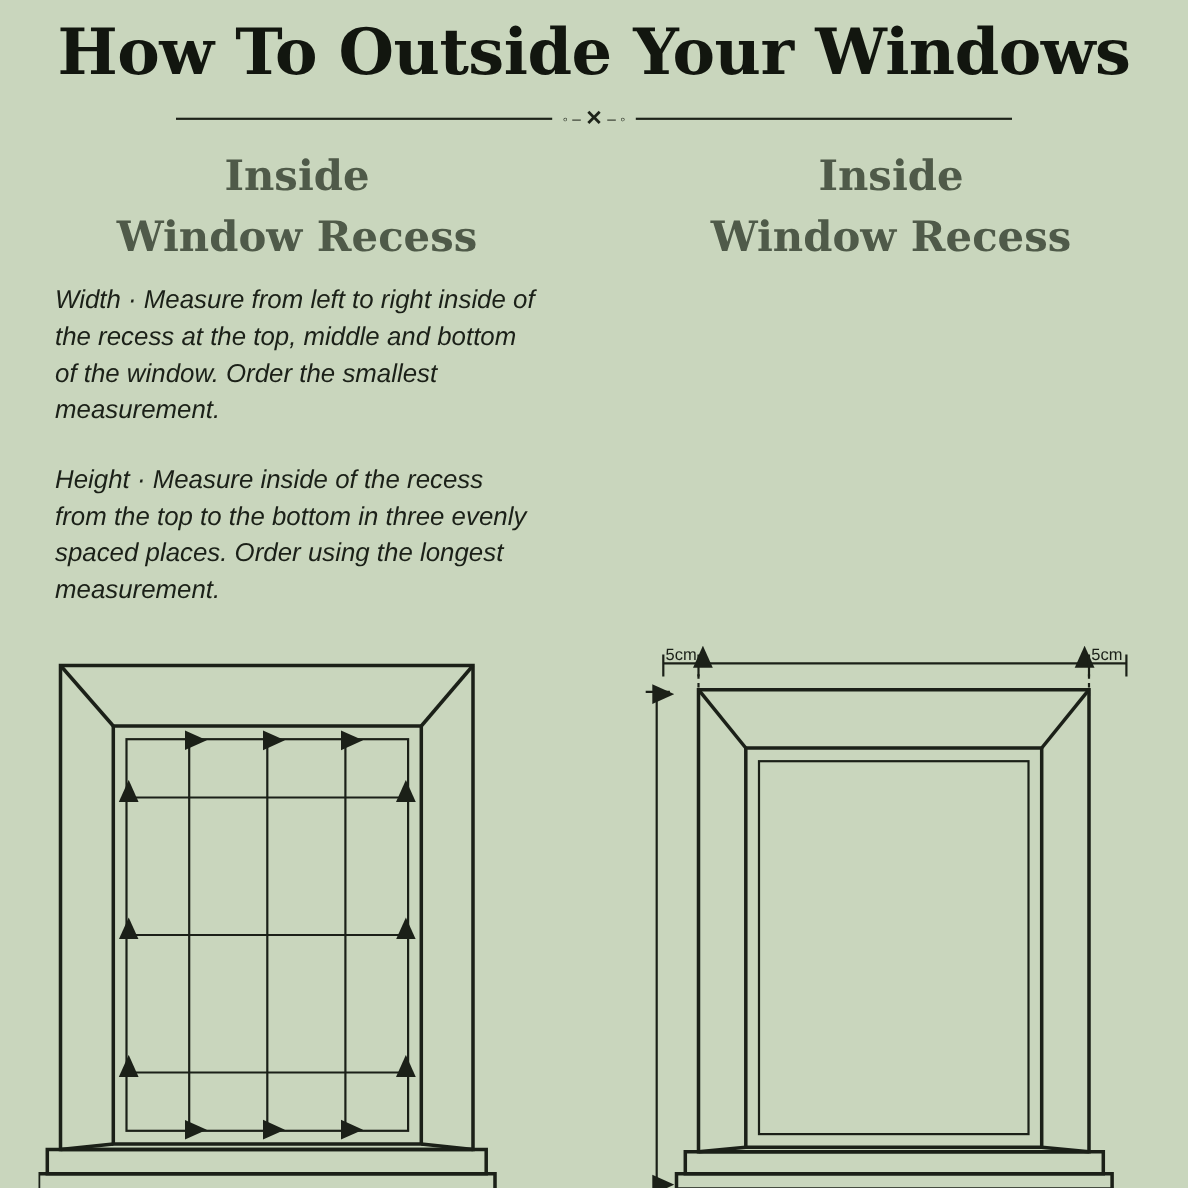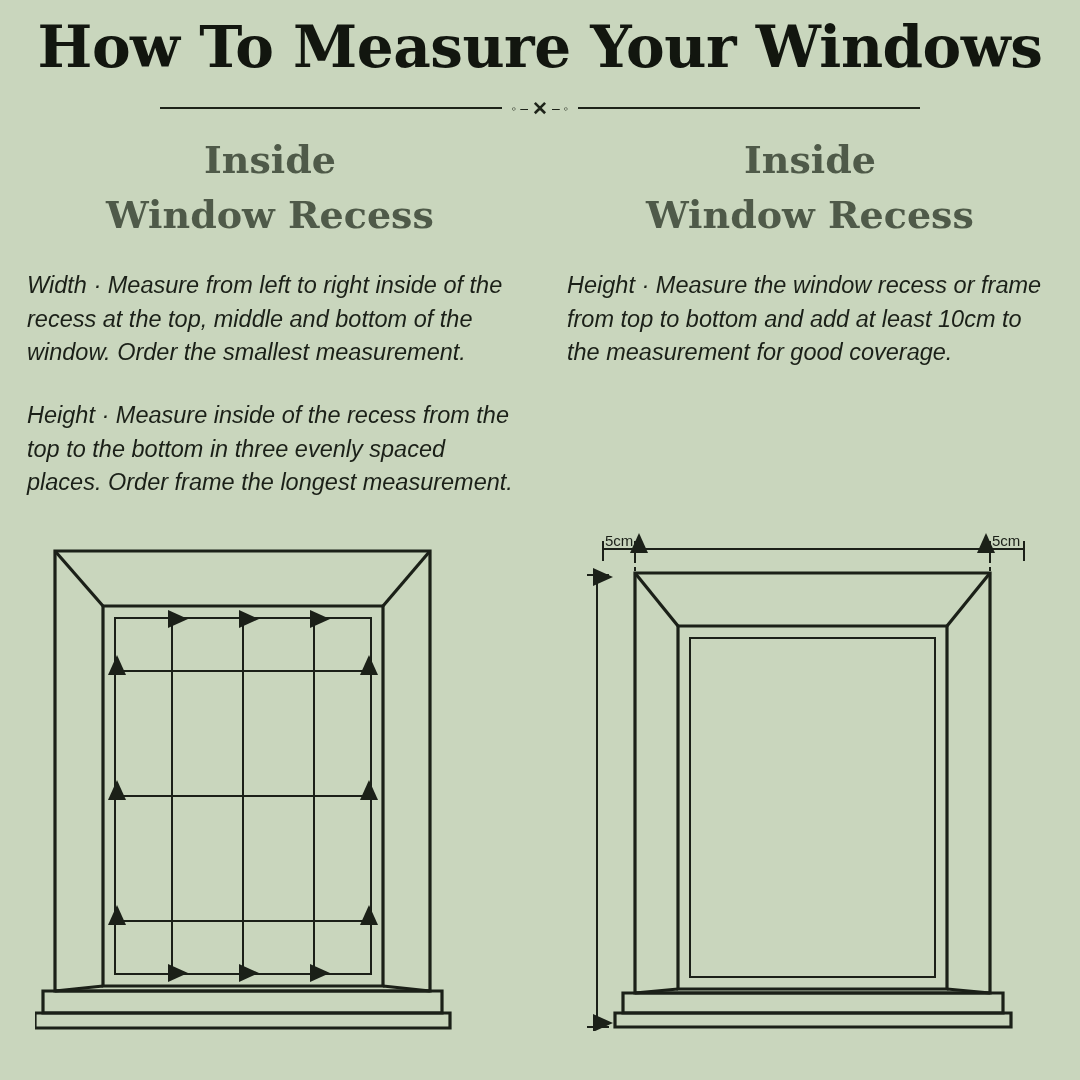--- a/index.html
+++ b/index.html
@@ -64,32 +64,32 @@
   }
 
   
   .columns {
     display: flex;
     margin-top: 14px;
   }
   .col {
     width: 50%;
     box-sizing: border-box;
-    padding: 0 17px;
+    padding: 0 40px;
   }
   .col-heading {
     text-align: center;
     font-family: "DejaVu Serif", serif;
     font-weight: bold;
     font-size: 38px;
     line-height: 1.45;
     color: #4f5a49;
   }
   .col-body {
-    margin-top: 27px;
+    margin-top: 14px;
     padding: 0 10px;
   }
   .para {
     font-style: italic;
     font-size: 23.5px;
     line-height: 1.42;
     color: #1b2018;
     margin-bottom: 30px;
   }
 
@@ -120,21 +120,21 @@
     font-family: "Liberation Sans", sans-serif;
     font-size: 15px;
     fill: #1b2018;
   }
 </style>
 </head>
 <body>
 
 <div class="page">
 
-  <div class="title">How To Measure Your Windows</div>
+  <div class="title">How To Outside Your Windows</div>
 
   <div class="divider">
     <div class="rule"></div>
     <div class="ornament">
       <span class="dot">◦</span>
       <span>–</span>
       <span class="x">✕</span>
       <span>–</span>
       <span class="dot">◦</span>
     </div>
@@ -143,31 +143,30 @@
 
   <div class="columns">
 
     <div class="col">
       <div class="col-heading">
         <div>Inside</div>
         <div>Window Recess</div>
       </div>
       <div class="col-body">
         <div class="para">Width · Measure from left to right inside of the recess at the top, middle and bottom of the window. Order the smallest measurement.</div>
-        <div class="para">Height · Measure inside of the recess from the top to the bottom in three evenly spaced places. Order frame the longest measurement.</div>
+        <div class="para">Height · Measure inside of the recess from the top to the bottom in three evenly spaced places. Order using the longest measurement.</div>
       </div>
     </div>
 
     <div class="col">
       <div class="col-heading">
         <div>Inside</div>
         <div>Window Recess</div>
       </div>
       <div class="col-body">
-        <div class="para">Height · Measure the window recess or frame from top to bottom and add at least 10cm to the measurement for good coverage.</div>
       </div>
     </div>
   </div>
 
   <div class="diagram-row">
 
     <div class="diagram-cell">
       <svg width="470" height="500" viewBox="0 0 470 500">
         <defs>
           <marker id="arrUp" markerWidth="10" markerHeight="10" refX="5" refY="8" orient="auto">

